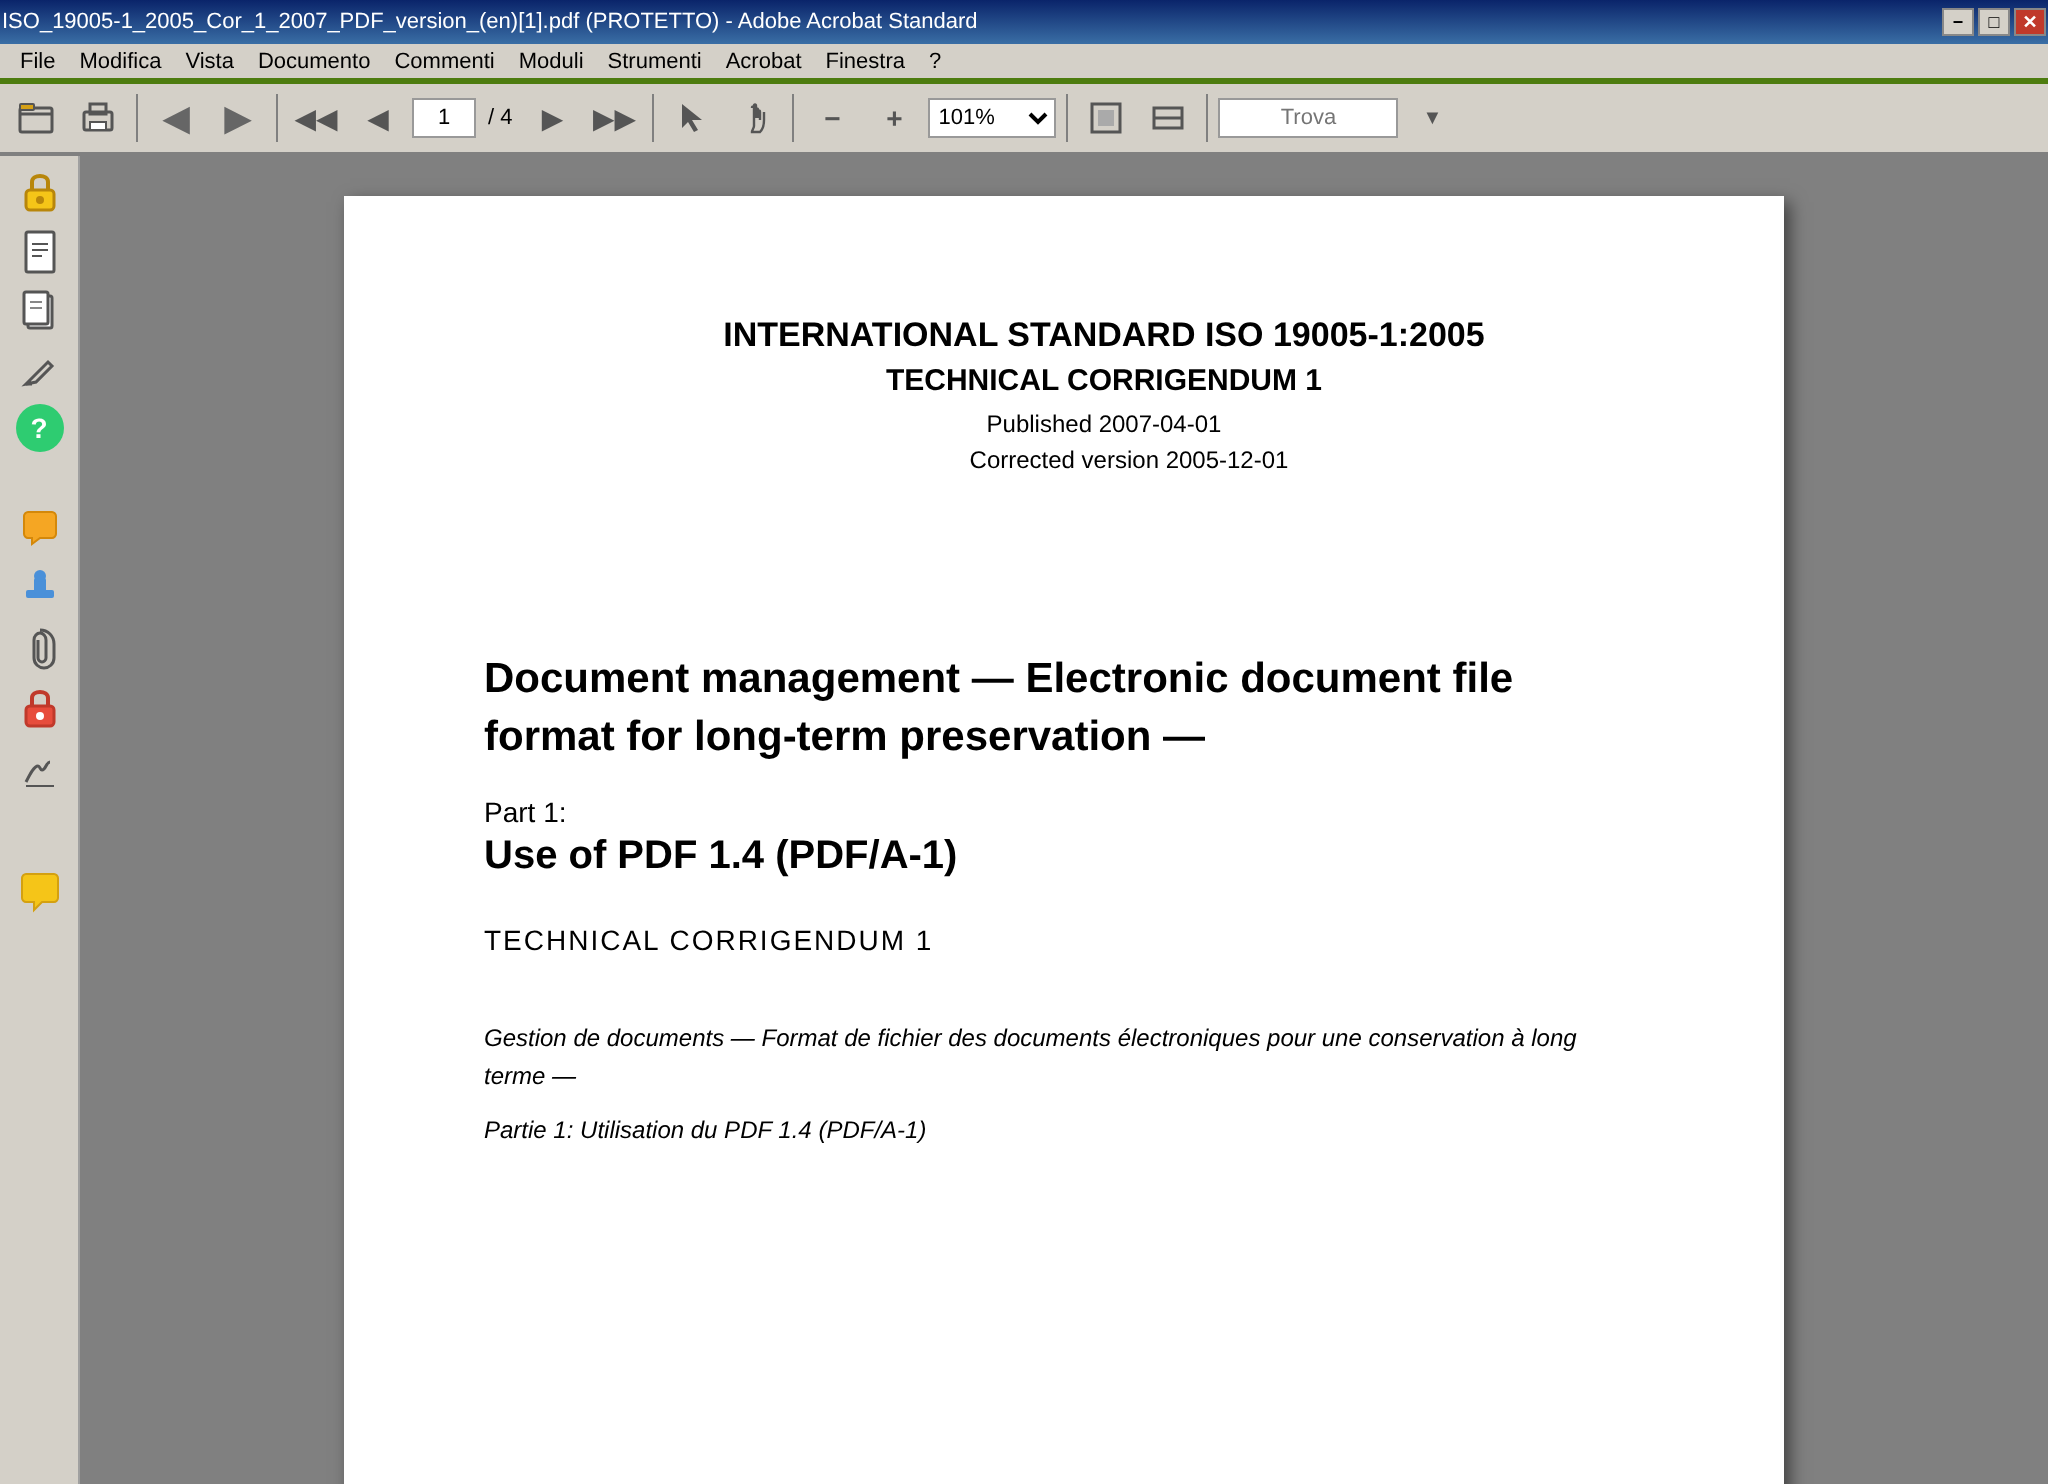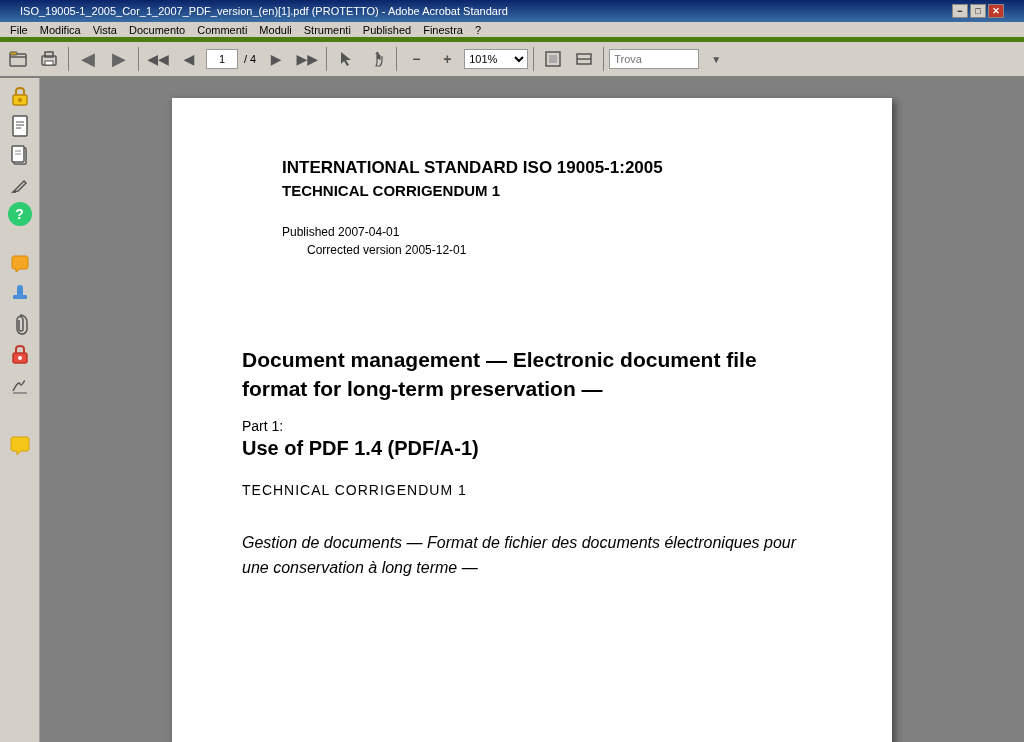--- a/index.html
+++ b/index.html
@@ -6,42 +6,42 @@
     body { font-family: Arial, sans-serif; font-size: 13px; background: #d4d0c8; overflow: hidden; width: 1024px; height: 742px; }
 
     
     .titlebar {
       background: linear-gradient(to bottom, #0a246a, #3a6ea5);
       color: white;
       height: 22px;
       display: flex;
       align-items: center;
       justify-content: space-between;
-      padding: 0 20px;
+      padding: 0 1px;
       font-size: 11px;
       font-weight: bold;
     }
     .titlebar-controls { display: flex; gap: 2px; }
     .titlebar-btn {
       width: 16px; height: 14px;
       background: #d4d0c8;
       border: 1px solid #888;
       display: flex; align-items: center; justify-content: center;
       font-size: 9px; cursor: pointer; color: #000;
       font-weight: bold;
     }
 
     
     .menubar {
       background: #d4d0c8;
       height: 20px;
       display: flex;
       align-items: center;
       padding: 0 4px;
-      border-bottom: 5px solid #4d7c0f;
+      border-bottom: 3px solid #4d7c0f;
       font-size: 11px;
     }
     .menubar-item {
       padding: 2px 6px;
       cursor: pointer;
     }
 
     
     .toolbar {
       background: #d4d0c8;
@@ -76,20 +76,21 @@
       background: white;
       width: 64px;
     }
     .tb-search-input {
       height: 20px;
       font-size: 11px;
       border: 1px solid #999;
       background: white;
       width: 90px;
       padding: 0 4px;
+      text-align: center;
     }
 
     
     .main {
       display: flex;
       height: calc(742px - 22px - 20px - 36px);
     }
 
     
     .sidebar {
@@ -157,21 +158,21 @@
 </div>
 
 <div class="menubar">
   <span class="menubar-item">File</span>
   <span class="menubar-item">Modifica</span>
   <span class="menubar-item">Vista</span>
   <span class="menubar-item">Documento</span>
   <span class="menubar-item">Commenti</span>
   <span class="menubar-item">Moduli</span>
   <span class="menubar-item">Strumenti</span>
-  <span class="menubar-item">Published</span>
+  <span class="menubar-item">Acrobat</span>
   <span class="menubar-item">Finestra</span>
   <span class="menubar-item">?</span>
 </div>
 
 <div class="toolbar">
   <div class="tb-btn" title="Apri">
     <svg width="20" height="20" viewBox="0 0 20 20">
         <rect x="2" y="5" width="16" height="12" rx="1" fill="none" stroke="#555" stroke-width="1.5"></rect>
         <path d="M2 8h16" stroke="#555" stroke-width="1.5"></path>
         <rect x="2" y="3" width="7" height="3" rx="0.5" fill="#d4a017" stroke="#555" stroke-width="1"></rect>
@@ -306,31 +307,32 @@
       </svg>
     </div>
   </div>
 
   <div class="content-area">
     <div class="pdf-page">
 
       <div class="pdf-header">
 
 
-        <div style="flex:1; padding-left:40px;">
+        <div style="flex:1; padding-left:40px;text-align:center;">
           <div style="font-size:17px; font-weight:bold;">INTERNATIONAL STANDARD ISO 19005-1:2005</div>
           <div style="font-size:15px; font-weight:bold; margin-top:4px;">TECHNICAL CORRIGENDUM 1</div>
-          <div style="font-size:12px; margin-top:26px;">Published 2007-04-01</div>
+          <div style="font-size:12px; margin-top:6px;">Published 2007-04-01</div>
           <div style="font-size:12px; margin-top:4px;margin-left:25px;">Corrected version 2005-12-01</div>
         </div>
       </div>
 
 
       <div style="margin-top:88px;">
         <div style="font-size:21px; font-weight:bold; line-height:1.4; margin-bottom:14px;">Document management — Electronic document file format for long-term preservation —</div>
         <div style="font-size:14px; margin-bottom:3px;">Part 1:</div>
         <div style="font-size:20px; font-weight:bold; margin-bottom:22px;">Use of PDF 1.4 (PDF/A-1)</div>
         <div style="font-size:14px; letter-spacing:1px; margin-bottom:32px;">TECHNICAL CORRIGENDUM 1</div>
-        <div style="font-style:italic; font-size:16px; line-height:1.6; margin-bottom:10px;">Gestion de documents — Format de fichier des documents électroniques pour une conservation à long terme —</div>
+        <div style="font-style:italic; font-size:12px; line-height:1.6; margin-bottom:10px;">Gestion de documents — Format de fichier des documents électroniques pour une conservation à long terme —</div>
+        <div style="font-style:italic; font-size:12px; margin-bottom:10px;">Partie 1: Utilisation du PDF 1.4 (PDF/A-1)</div>
       </div>
     </div>
   </div>
 </div>
 
 </body></html>

